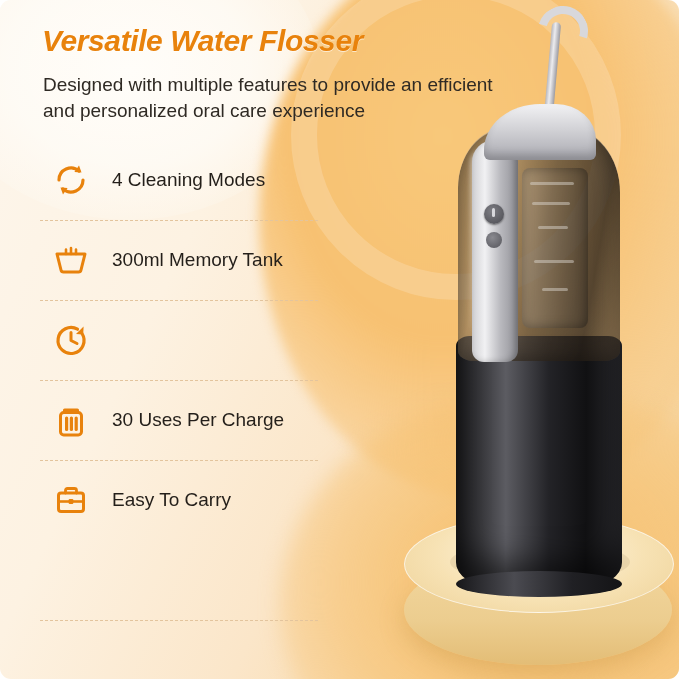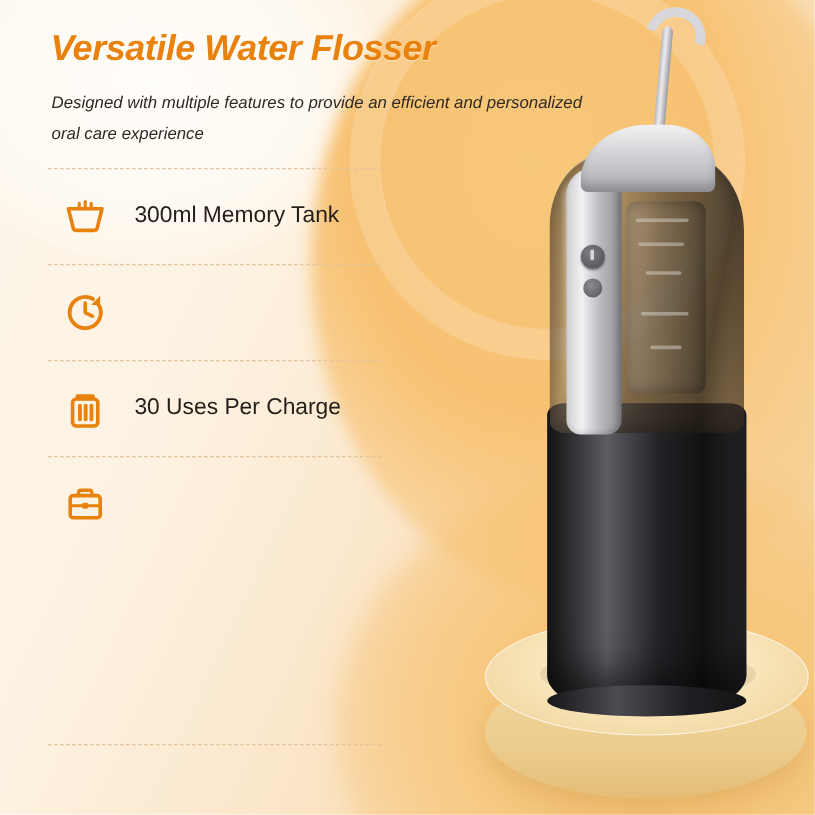--- a/index.html
+++ b/index.html
@@ -11,20 +11,21 @@
     height: 679px;
     font-family: "Liberation Sans", sans-serif;
     overflow: hidden;
   }
   #page {
     position: relative;
     width: 679px;
     height: 679px;
     background: linear-gradient(115deg, #fdf6ec 0%, #fdf2e2 30%, #fbe6c9 55%, #f8d9a8 75%, #f6cf92 100%);
     overflow: hidden;
+    border-radius: 11px;
   }
   
   .bg-wash-right {
     position: absolute;
     right: -40px;
     top: -60px;
     width: 460px;
     height: 560px;
     border-radius: 50% 40% 45% 50%;
     background: radial-gradient(ellipse at 40% 35%, #f8c87a 0%, #f7c172 40%, rgba(247,196,120,0.35) 72%, rgba(250,225,190,0) 100%);
@@ -71,24 +72,23 @@
     letter-spacing: -0.4px;
     color: #e8820c;
     text-shadow: 0 1px 0 rgba(255,255,255,0.6);
     white-space: nowrap;
   }
   .subtitle {
     position: absolute;
     left: 43px;
     top: 72px;
     width: 450px;
-    font-size: 14px;
+    font-size: 19px;
     line-height: 26px;
     color: #2f2a24;
-    font-style: italic;
   }
 
   
   .features {
     position: absolute;
     left: 40px;
     top: 140px;
     width: 290px;
   }
   .feature {
@@ -298,20 +298,33 @@
   <div class="bg-wash-topleft"></div>
   <div class="bg-wash-right"></div>
   <div class="bg-arc"></div>
   <div class="bg-wash-corner"></div>
 
   <div class="title">Versatile Water Flosser</div>
   <div class="subtitle">Designed with multiple features to provide an efficient and personalized oral care experience</div>
 
   <div class="features">
 
+    <div class="feature">
+      <div class="feature-icon">
+        <svg width="38" height="38" viewBox="0 0 38 38">
+          <g fill="none" stroke="#e8820c" stroke-width="3.2" stroke-linecap="round">
+            <path d="M7 19a12 12 0 0 1 20-8.9"></path>
+            <path d="M31 19a12 12 0 0 1-20 8.9"></path>
+          </g>
+          <path d="M27 4.5 L29.5 11.5 L22.4 11" fill="#e8820c"></path>
+          <path d="M11 33.5 L8.5 26.5 L15.6 27" fill="#e8820c"></path>
+        </svg>
+      </div>
+      <div class="feature-label">4 Cleaning Modes</div>
+    </div>
 
     <div class="feature">
       <div class="feature-sep"></div>
       <div class="feature-icon">
         <svg width="38" height="38" viewBox="0 0 38 38">
           <path d="M5 13 H33 L29 29 Q28.6 31 26.5 31 H11.5 Q9.4 31 9 29 Z" fill="none" stroke="#e8820c" stroke-width="3" stroke-linejoin="round"></path>
           <path d="M14 8.5 L14 13 M19 7 L19 13 M24 8.5 L24 13" stroke="#e8820c" stroke-width="2.6" stroke-linecap="round"></path>
         </svg>
       </div>
       <div class="feature-label">300ml Memory Tank</div>
@@ -346,20 +359,21 @@
     <div class="feature">
       <div class="feature-sep"></div>
       <div class="feature-icon">
         <svg width="38" height="38" viewBox="0 0 38 38">
           <path d="M13.5 12 V9.5 Q13.5 7.5 15.5 7.5 H22.5 Q24.5 7.5 24.5 9.5 V12" fill="none" stroke="#e8820c" stroke-width="2.8" stroke-linecap="round"></path>
           <rect x="6.5" y="12" width="25" height="18.5" rx="2.6" fill="none" stroke="#e8820c" stroke-width="3"></rect>
           <path d="M6.5 20.5 H31.5" stroke="#e8820c" stroke-width="2.6"></path>
           <rect x="16.6" y="18" width="4.8" height="5" rx="1.2" fill="#e8820c"></rect>
         </svg>
       </div>
+      <div class="feature-label">Easy To Carry</div>
     </div>
 
   </div>
 
   <div class="rule-bottom"></div>
 
   <div class="product">
     <div class="podium"></div>
     <div class="podium-top"></div>
     <div class="shadow-pool"></div>

